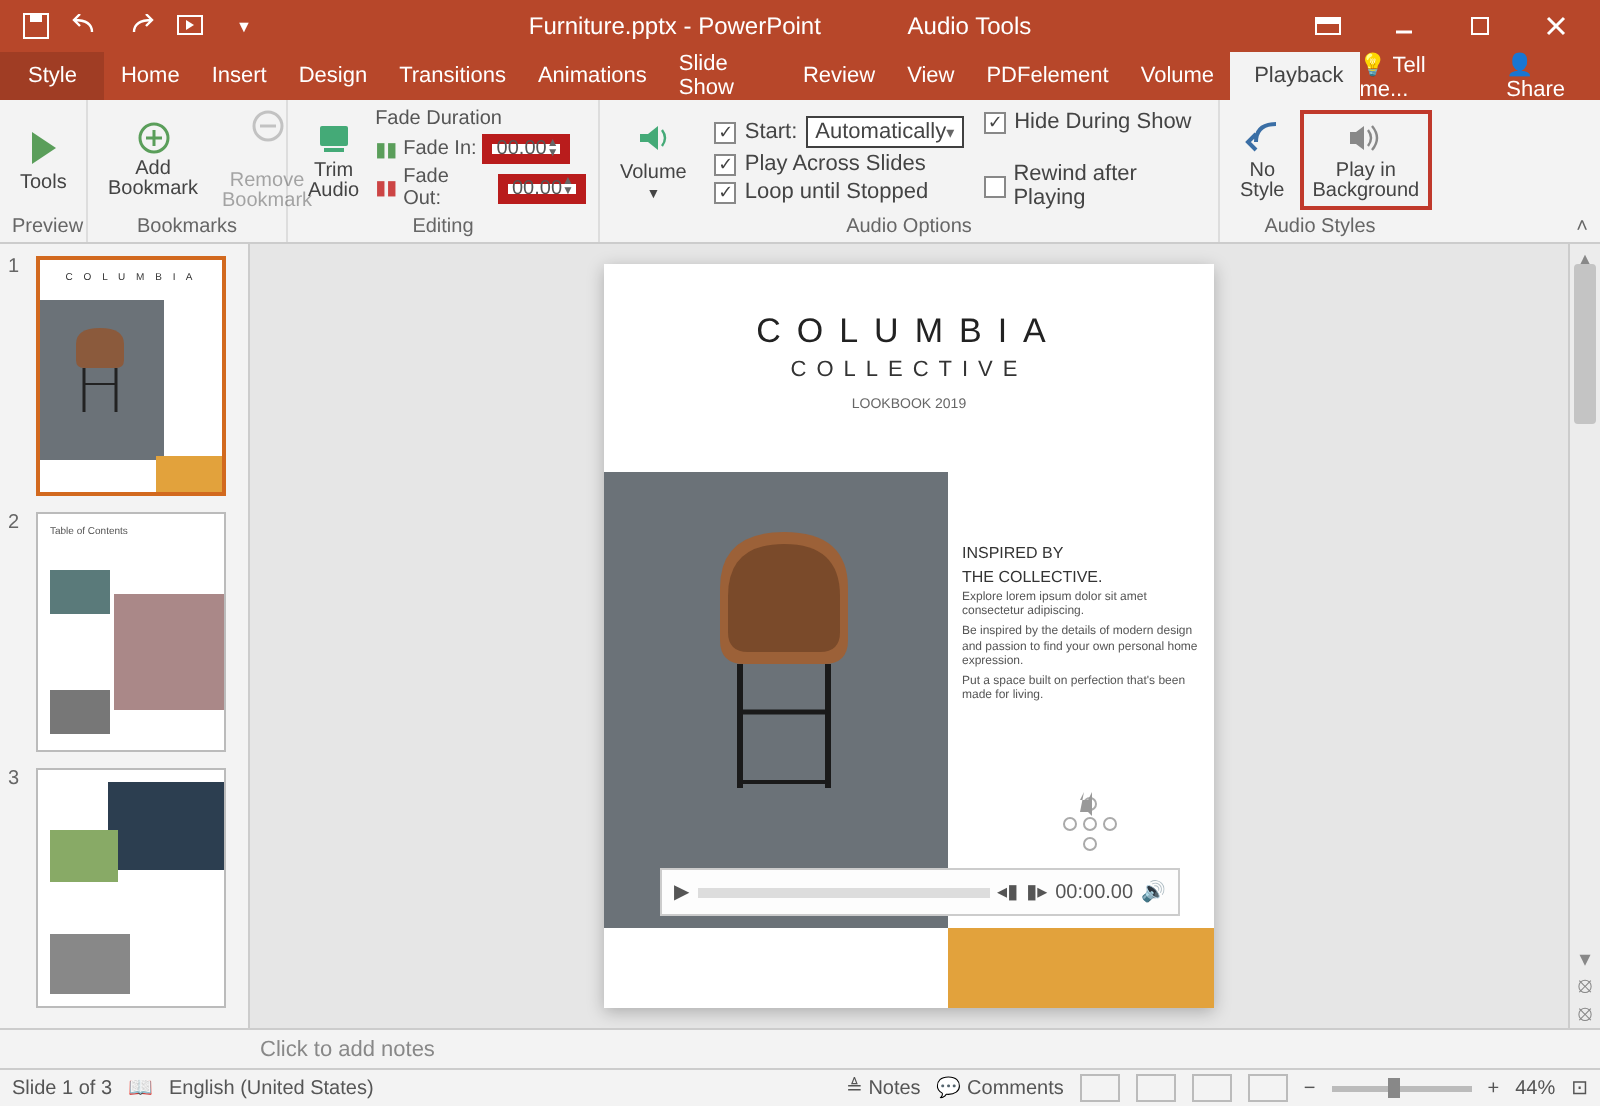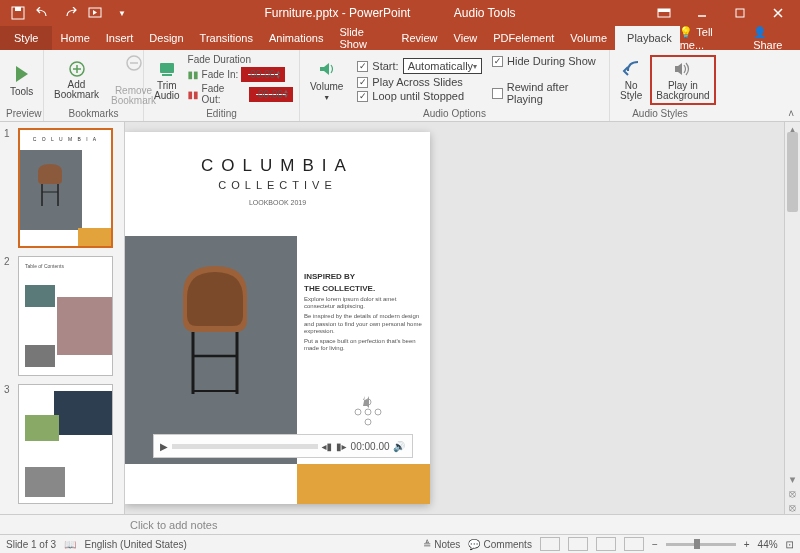--- a/index.html
+++ b/index.html
@@ -24,46 +24,46 @@
 
 
 .ribbon { height: 72px; background: #f3f3f3; border-bottom: 1px solid #ccc; display: flex; position: relative; }
 .ribbon-group { border-right: 1px solid #ddd; padding: 2px 6px; display: flex; flex-direction: column; }
 .rg-content { flex: 1; display: flex; align-items: center; gap: 4px; }
 .rg-label { text-align: center; font-size: 10px; color: #666; }
 .rb-btn { display: flex; flex-direction: column; align-items: center; justify-content: center; gap: 2px; padding: 2px 4px; font-size: 10px; color: #444; }
 .rb-btn.disabled { opacity: 0.45; gap: 14px; }
 .fade-rows { font-size: 10px; color: #555; }
 .fade-row { display: flex; align-items: center; gap: 3px; margin: 1px 0; }
-.spin { width: 44px; height: 15px; border: 7px solid #b91c1c; background: #fff; font-size: 10px; padding: 0 2px; display: flex; align-items: center; justify-content: space-between; }
+.spin { width: 44px; height: 15px; border: 5px solid #b91c1c; background: #fff; font-size: 10px; padding: 0 2px; display: flex; align-items: center; justify-content: space-between; }
 .spin-arrows { display: flex; flex-direction: column; font-size: 6px; line-height: 5px; color: #666; }
 .check-row { display: flex; align-items: center; gap: 4px; font-size: 11px; color: #444; margin: 1px 0; }
 .chk { width: 11px; height: 11px; border: 1px solid #888; background: #fff; display: inline-flex; align-items: center; justify-content: center; font-size: 9px; color: #444; }
 .dd { background: #fff; border: 1px solid #404040; padding: 1px 4px; font-size: 11px; display: flex; align-items: center; }
 .play-bg { border: 2px solid #c0392b; padding: 2px 4px; }
 .collapse-caret { position: absolute; right: 6px; bottom: 2px; font-size: 10px; color: #666; }
 
 
 .main { display: flex; height: 392px; }
 .thumbs { width: 125px; background: #f3f3f3; border-right: 1px solid #ccc; padding: 6px 4px; overflow: hidden; }
 .thumb { display: flex; gap: 4px; margin-bottom: 8px; }
 .thumb-num { width: 10px; font-size: 10px; color: #666; }
 .thumb-img { width: 95px; height: 120px; background: #fff; border: 1px solid #bbb; position: relative; }
 .thumb.active .thumb-img { border: 2px solid #d2691e; }
 
-.canvas { flex: 1; background: #e6e6e6; display: flex; align-items: flex-start; padding: 10px 0; overflow: hidden; position: relative; }
+.canvas { flex: 1; background: #e6e6e6; display: flex; align-items: flex-start; justify-content: center; padding: 10px 0; overflow: hidden; position: relative; }
 .slide { width: 305px; height: 372px; background: #fff; box-shadow: 0 2px 8px rgba(0,0,0,0.25); position: relative; }
 .s-title { text-align: center; padding-top: 24px; letter-spacing: 8px; font-size: 17px; color: #222; font-weight: 500; }
 .s-sub { text-align: center; letter-spacing: 5px; font-size: 11px; color: #333; margin-top: 3px; }
 .s-look { text-align: center; font-size: 7px; color: #666; margin-top: 8px; }
 .s-img { position: absolute; left: 0; top: 104px; width: 172px; height: 228px; background: #6b7278; }
 .chair { position: absolute; left: 40px; top: 20px; width: 100px; height: 140px; }
 .s-orange { position: absolute; right: 0; bottom: 0; width: 133px; height: 40px; background: #e2a23c; }
 .s-right { position: absolute; right: 8px; top: 140px; width: 118px; font-size: 7px; color: #333; }
-.s-right h4 { font-size: 8px; font-weight: bold; margin-bottom: 3px; }
+.s-right h4 { font-size: 8px; font-weight: normal; margin-bottom: 3px; }
 .s-right p { margin: 3px 0; font-size: 6px; color: #555; line-height: 1.2; }
 .audio-icon { position: absolute; right: 42px; bottom: 72px; width: 40px; height: 40px; }
 .audio-bar { position: absolute; left: 28px; bottom: 46px; width: 260px; height: 24px; background: #fdfdfd; border: 1px solid #ccc; display: flex; align-items: center; gap: 4px; padding: 0 6px; font-size: 10px; color: #555; }
 .ab-track { flex: 1; height: 5px; background: #ddd; }
 .vscroll { width: 16px; background: #ececec; border-left: 1px solid #ccc; position: relative; }
 .vs-thumb { position: absolute; left: 2px; top: 10px; right: 2px; height: 80px; background: #c4c4c4; border-radius: 2px; }
 .vs-btn { position: absolute; left: 0; right: 0; height: 14px; display: flex; align-items: center; justify-content: center; color: #888; }
 
 .notes { height: 20px; background: #f3f3f3; border-top: 1px solid #ccc; padding: 0 130px; display: flex; align-items: center; color: #888; font-size: 11px; }
 

